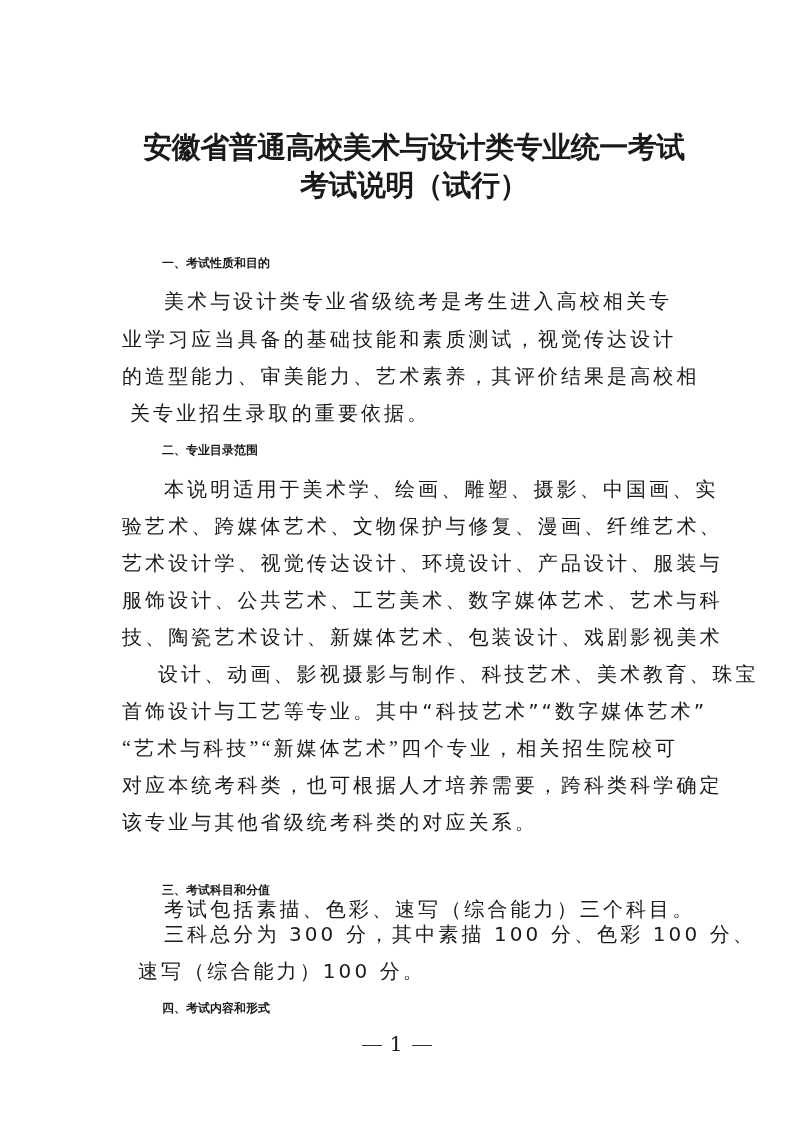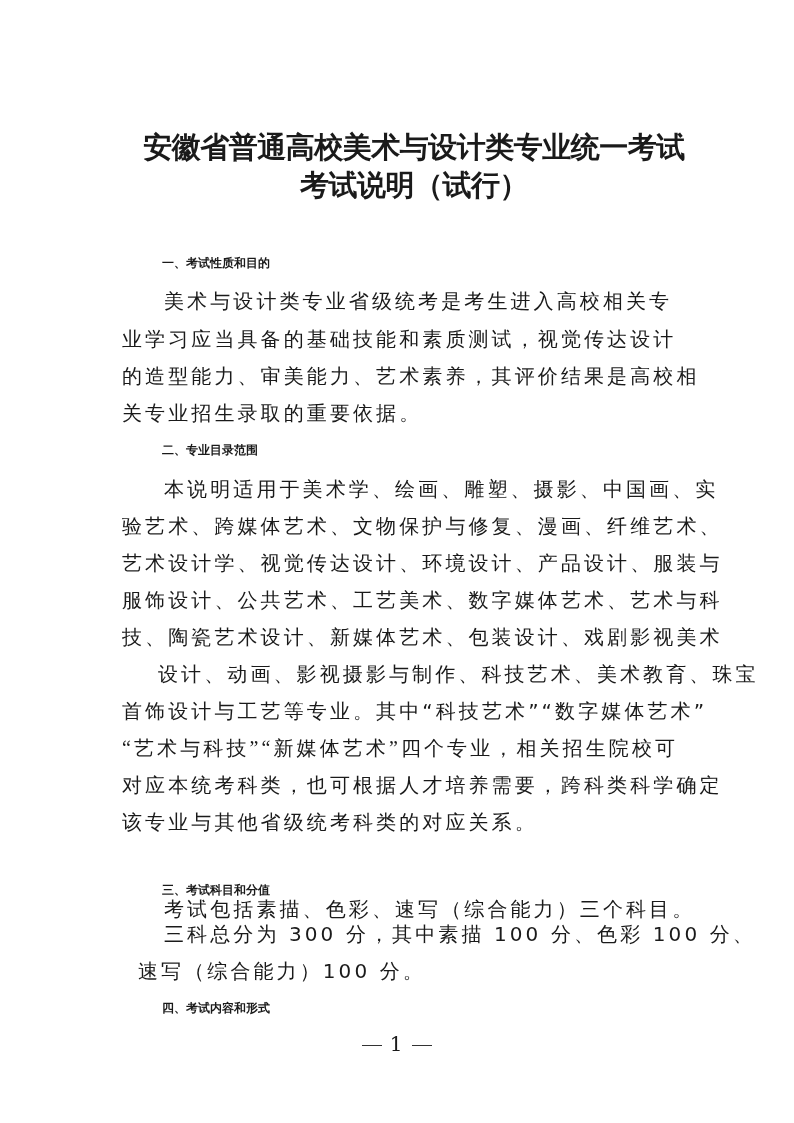--- a/index.html
+++ b/index.html
@@ -17,21 +17,21 @@
 <body>
 
 <div>
   <div class="title t1">安徽省普通高校美术与设计类专业统一考试</div>
   <div class="title t2">考试说明（试行）</div>
 
   <div class="heading" style="top:251px;">一、考试性质和目的</div>
   <div class="line indent" style="top:288px;">美术与设计类专业省级统考是考生进入高校相关专</div>
   <div class="line" style="top:326px;">业学习应当具备的基础技能和素质测试，视觉传达设计</div>
   <div class="line" style="top:363px;">的造型能力、审美能力、艺术素养，其评价结果是高校相</div>
-  <div class="line" style="top:400px;">关专业招生录取的重要依据。</div>
+  <div class="line" style="top:400px;margin-left:8px;">关专业招生录取的重要依据。</div>
 
   <div class="heading" style="top:438px;">二、专业目录范围</div>
   <div class="line indent" style="top:476px;">本说明适用于美术学、绘画、雕塑、摄影、中国画、实</div>
   <div class="line" style="top:513px;">验艺术、跨媒体艺术、文物保护与修复、漫画、纤维艺术、</div>
   <div class="line" style="top:550px;">艺术设计学、视觉传达设计、环境设计、产品设计、服装与</div>
   <div class="line" style="top:587px;">服饰设计、公共艺术、工艺美术、数字媒体艺术、艺术与科</div>
   <div class="line" style="top:624px;">技、陶瓷艺术设计、新媒体艺术、包装设计、戏剧影视美术</div>
   <div class="line" style="top:661px;margin-left:36px;">设计、动画、影视摄影与制作、科技艺术、美术教育、珠宝</div>
   <div class="line" style="top:698px;">首饰设计与工艺等专业。其中“科技艺术”“数字媒体艺术”</div>
   <div class="line" style="top:735px;font-family:Liberation Serif, serif;">“艺术与科技”“新媒体艺术”四个专业，相关招生院校可</div>

